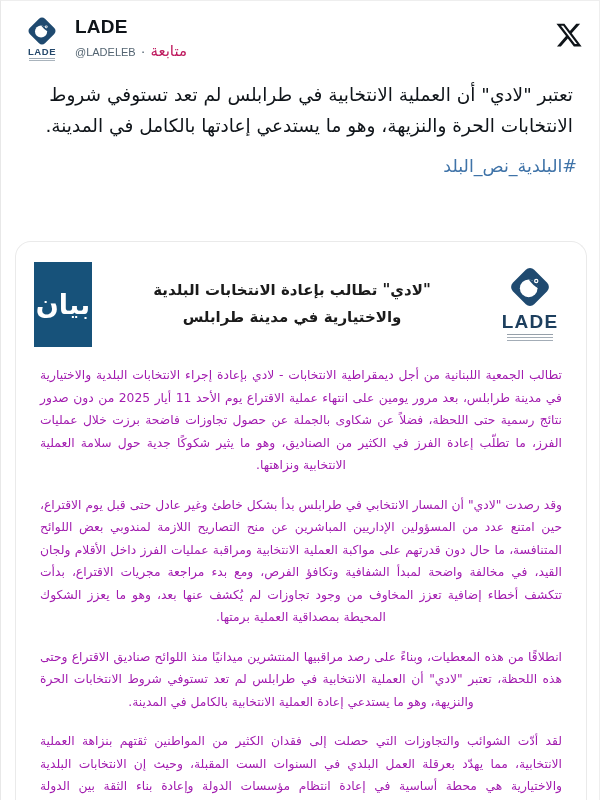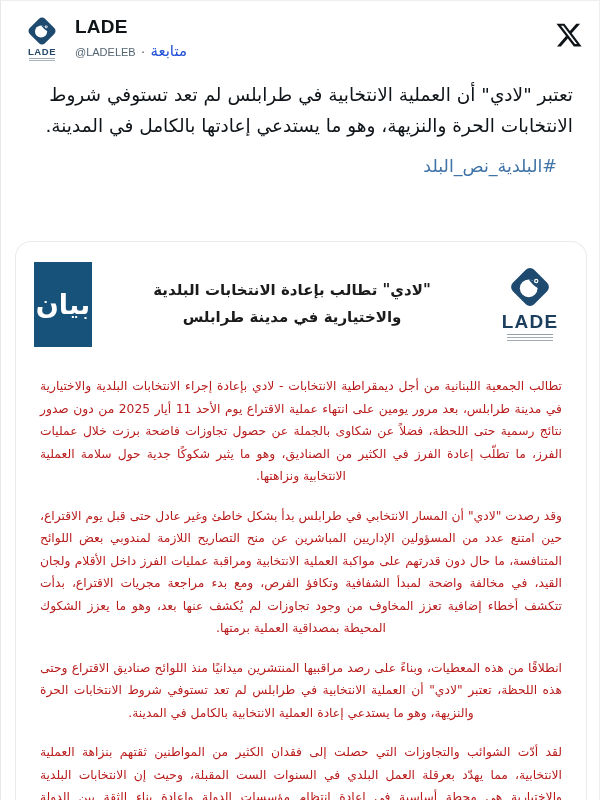--- a/index.html
+++ b/index.html
@@ -107,21 +107,21 @@
     font-size: 11px;
     color: #536471;
     direction: ltr;
   }
   .dot-sep {
     font-size: 14px;
     color: #536471;
   }
   #follow-link {
     font-size: 15px;
-    color: #1d4ed8;
+    color: #be185d;
     cursor: pointer;
   }
 
   
   #x-logo {
     width: 28px;
     height: 28px;
     margin-top: 6px;
     margin-right: 0;
     flex: 0 0 28px;
@@ -134,21 +134,21 @@
     font-size: 18.5px;
     line-height: 31px;
     color: #0f1419;
     text-align: right;
     direction: rtl;
     font-family: "DejaVu Sans", "Liberation Sans", sans-serif;
     letter-spacing: 0;
   }
 
   #tweet-hashtag {
-    padding: 12px 42px 0 26px;
+    padding: 12px 22px 0 26px;
     text-align: right;
     direction: rtl;
     font-size: 17.5px;
     line-height: 26px;
     color: #3f73a8;
     font-family: "DejaVu Sans", "Liberation Sans", sans-serif;
     cursor: pointer;
   }
 
   
@@ -240,24 +240,24 @@
         #8c98a4 6.4px, #8c98a4 7.4px,
         transparent 7.4px);
     opacity: .8;
   }
 
   #doc-body {
     padding: 0 24px 0 24px;
     direction: rtl;
   }
   #doc-body p {
-    margin: 15px 0 17px 0;
+    margin: 4px 0 17px 0;
     font-size: 12.3px;
     line-height: 22.5px;
-    color: #b91c1c;
+    color: #a21caf;
     text-align: justify;
     text-align-last: center;
     direction: rtl;
     font-family: "DejaVu Sans", "Liberation Sans", sans-serif;
   }
 </style>
 </head>
 <body>
 
 <div id="tweet-card">

